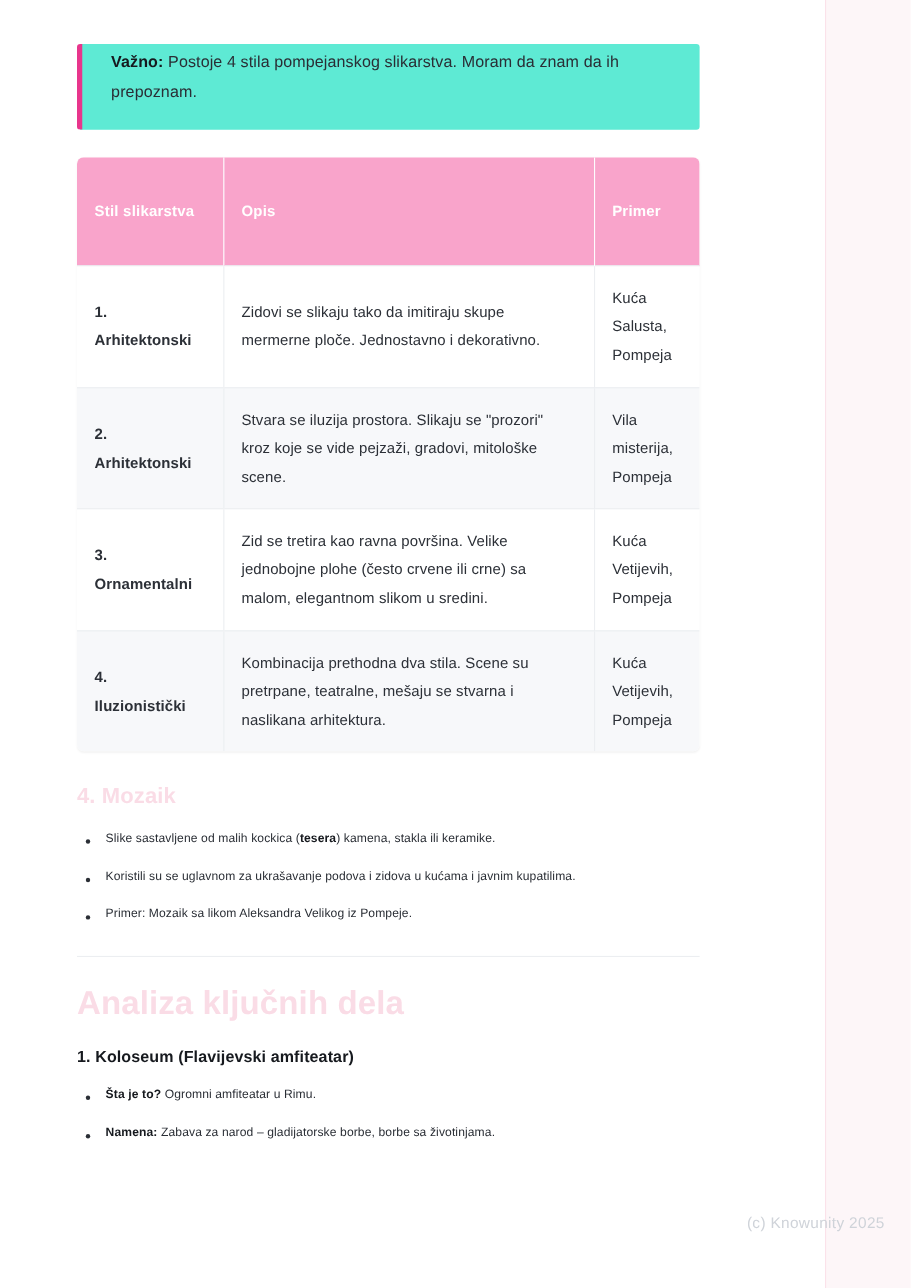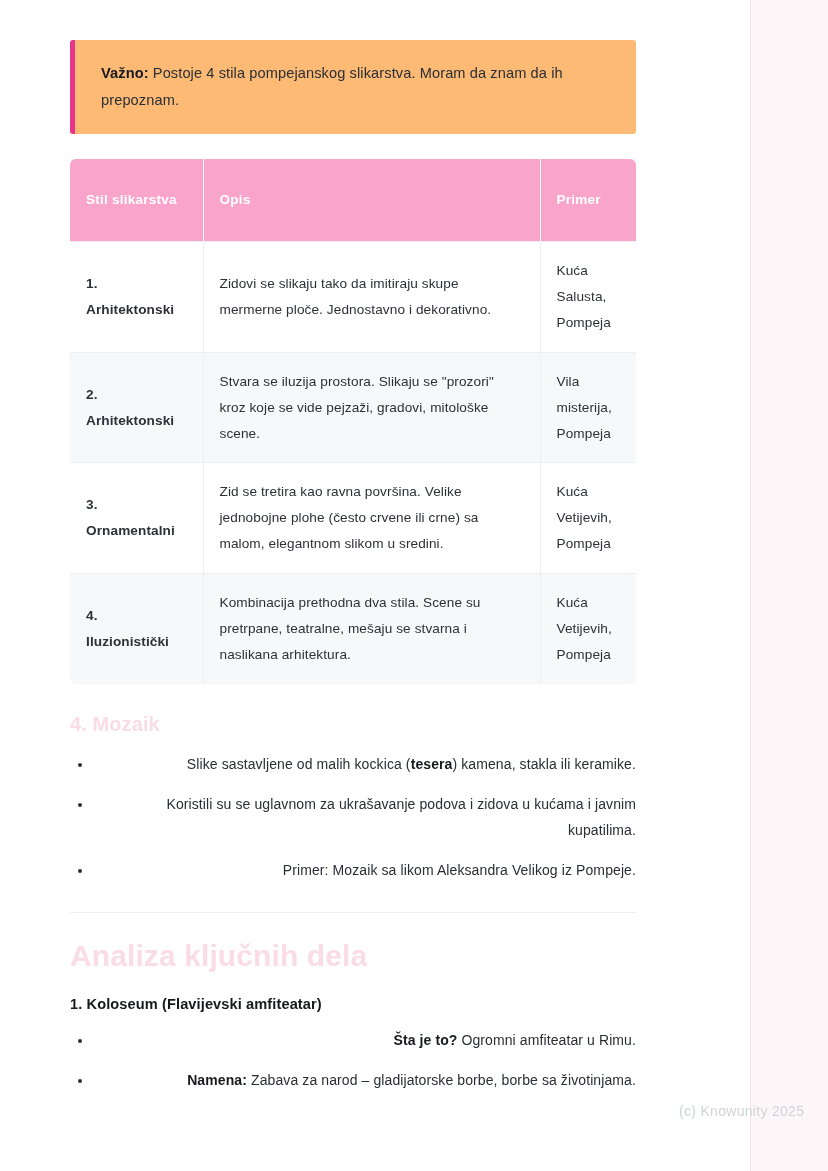--- a/index.html
+++ b/index.html
@@ -31,24 +31,24 @@
   #content {
     position: absolute;
     left: 70px;
     top: 0;
     width: 566px;
   }
 
   
   .callout {
     margin-top: 40px;
-    background: #fdba74;
+    background: #5eead4;
     border-left: 5px solid #e8358c;
     border-radius: 3px;
-    padding: 20px 24px 20px 26px;
+    padding: 4px 24px 20px 26px;
     font-size: 14.6px;
     line-height: 1.85;
     color: #2a2e35;
     letter-spacing: 0.1px;
   }
   .callout b { font-weight: 700; color: #16191e; }
 
   
   .styles-table {
     margin-top: 25px;
@@ -63,21 +63,21 @@
   .styles-table th {
     background: #f9a4cb;
     color: #ffffff;
     font-weight: 600;
     text-align: left;
     vertical-align: middle;
     padding: 17px 16px;
     line-height: 1.75;
     border-right: 1.5px solid #fdfdfe;
     letter-spacing: 0.2px;
-    height: 83px;
+    height: 99px;
   }
   .styles-table th:last-child { border-right: none; }
   .styles-table td {
     padding: 16px 16px;
     vertical-align: middle;
     line-height: 1.9;
     border-right: 1px solid #eceef1;
     border-top: 1px solid #eceef1;
     color: #2c3037;
     letter-spacing: 0.1px;
@@ -118,25 +118,24 @@
   
   ul.bullets {
     list-style: none;
     margin: 16px 0 0 0;
     padding: 0;
   }
   ul.bullets li {
     position: relative;
     padding-left: 26px;
     margin-bottom: 14px;
-    font-size: 14px;
+    font-size: 11px;
     line-height: 1.85;
     color: #2a2e35;
     letter-spacing: 0.1px;
-    text-align: right;
   }
   ul.bullets li:last-child { margin-bottom: 0; }
   ul.bullets li::before {
     content: "";
     position: absolute;
     left: 8px;
     top: 11px;
     width: 4px;
     height: 4px;
     border-radius: 50%;

